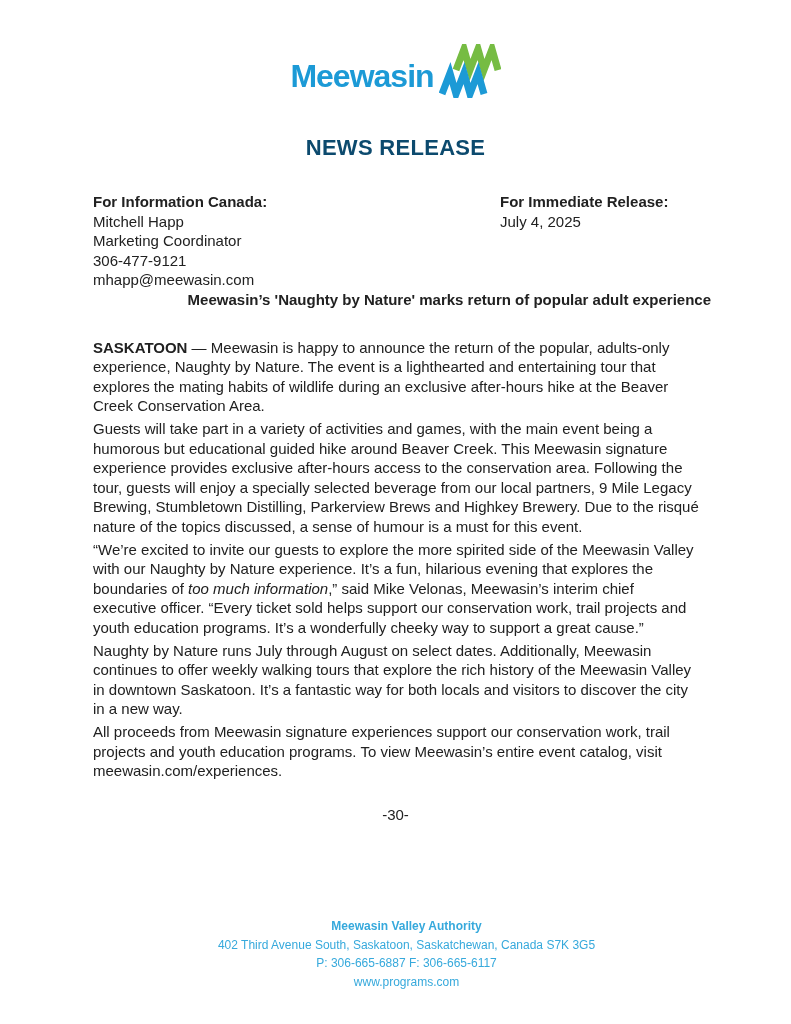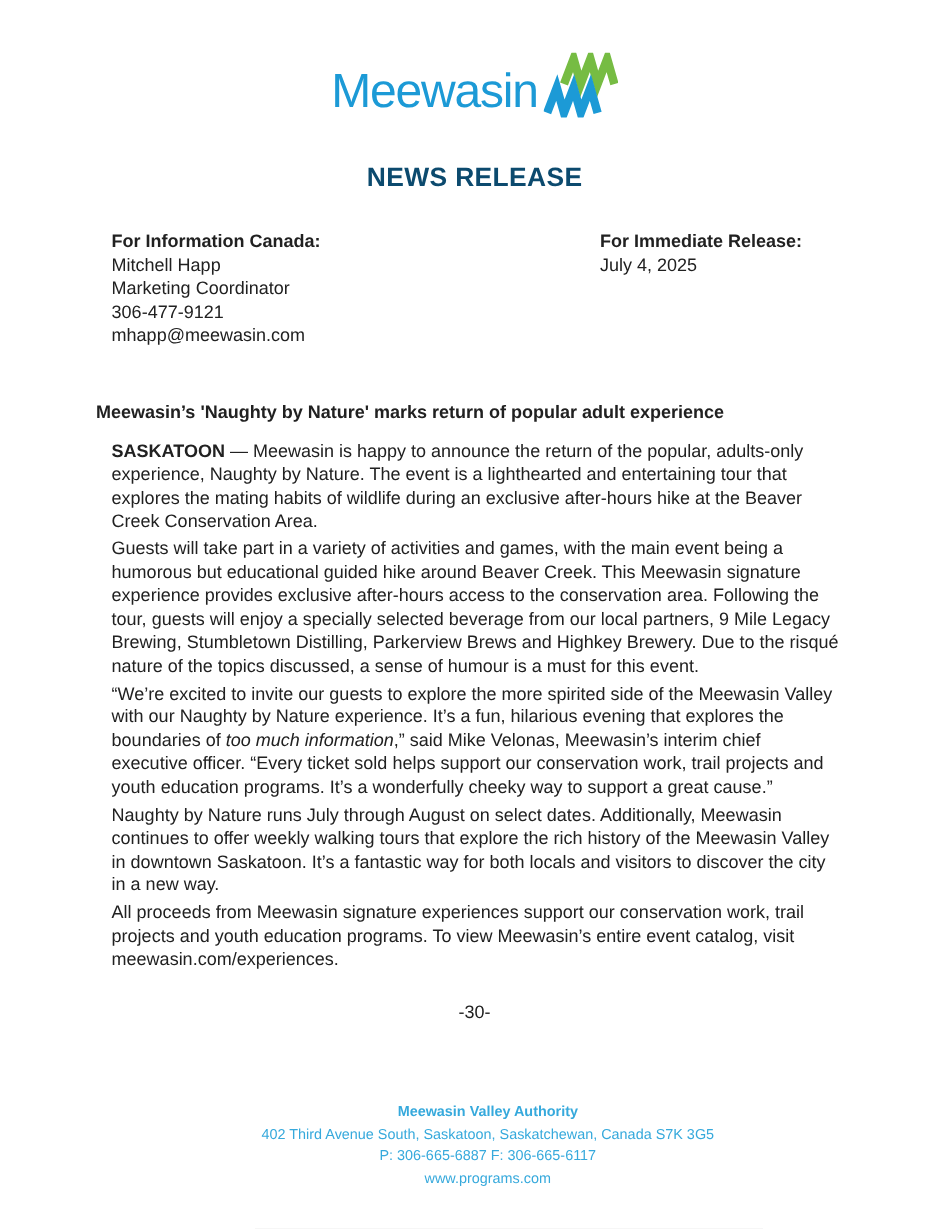--- a/index.html
+++ b/index.html
@@ -17,22 +17,22 @@
   
   .logo-row {
     display: flex;
     justify-content: center;
     align-items: flex-end;
     padding-top: 45px;
     height: 55px;
     gap: 5px;
   }
   .logo-text {
-    font-size: 40px;
-    font-weight: normal;
+    font-size: 32px;
+    font-weight: bold;
     color: #1c9ad6;
     letter-spacing: -1px;
     line-height: 48px;
   }
   .logo-icon { margin-bottom: 2px; }
   .logo-icon svg { display: block; }
 
   
   .title {
     margin-top: 37px;
@@ -51,34 +51,33 @@
     height: 98px;
     font-size: 15px;
     line-height: 19.5px;
   }
   .contact-left { position: absolute; left: 93px; top: 0; }
   .contact-right { position: absolute; left: 500px; top: 0; }
   .block-heading { font-weight: bold; }
 
   
   .headline {
-    margin-top: 44px;
-    text-align: left;
+    text-align: right;
     font-size: 15px;
     font-weight: bold;
     line-height: 19.5px;
     padding: 0 80px;
   }
   .body-text {
     padding: 0 92px 0 93px;
     font-size: 15px;
     line-height: 19.5px;
   }
   .body-text p { margin: 3.5px 0 0 0; }
-  .body-text p.first { margin-top: 13px; }
+  .body-text p.first { margin-top: 28px; }
   .lead { font-weight: bold; }
   .ital { font-style: italic; }
 
   .endmark {
     margin-top: 24px;
     text-align: center;
     font-size: 15px;
     line-height: 19.5px;
   }
 

